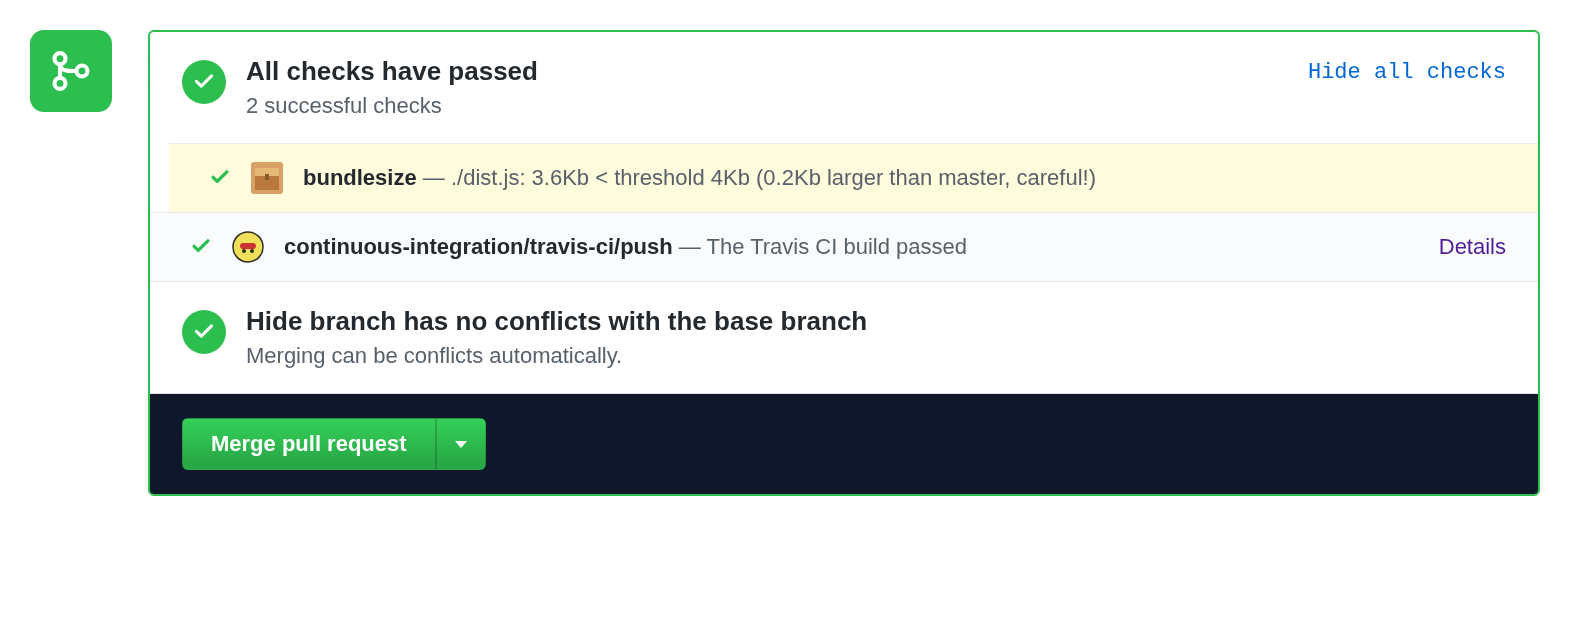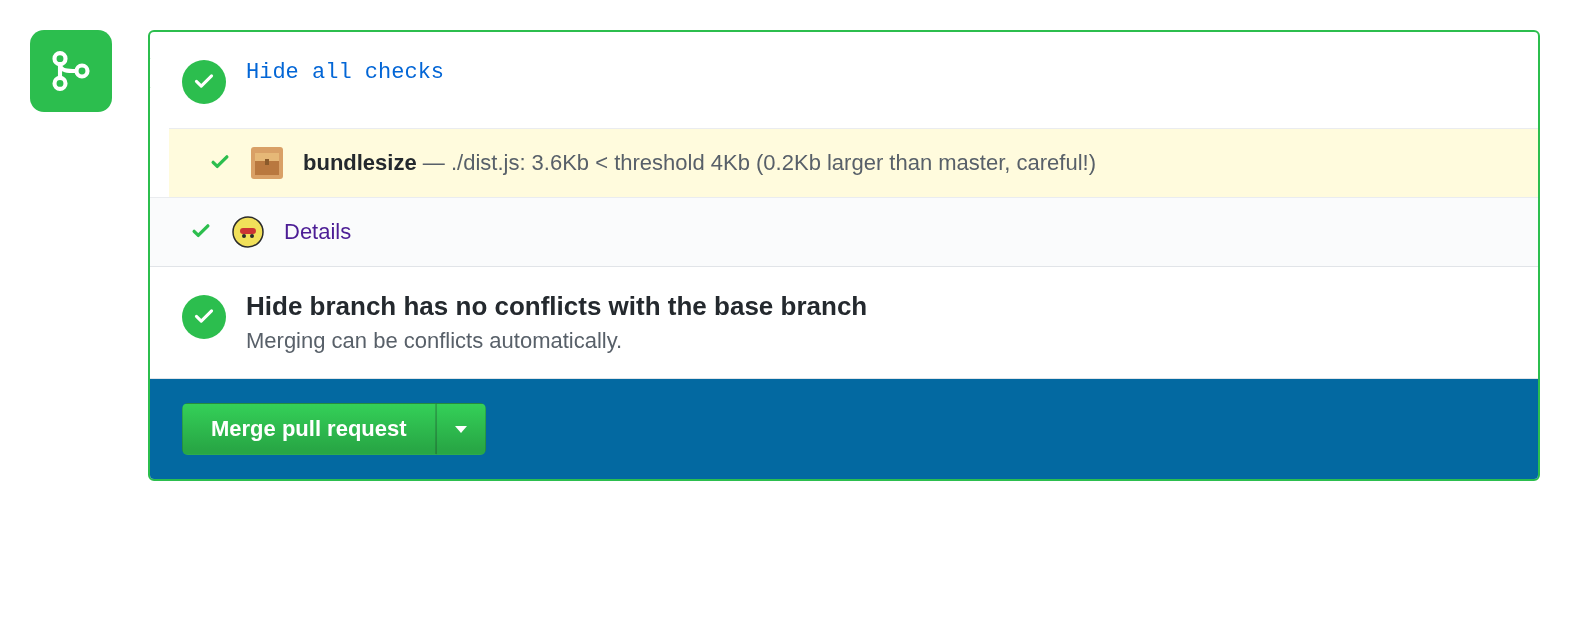--- a/index.html
+++ b/index.html
@@ -50,21 +50,21 @@
     padding: 24px 32px;
     display: flex;
     align-items: flex-start;
     gap: 20px;
     border-top: 1px solid #e1e4e8;
   }
   .section:first-child { border-top: none; }
   .merge-footer {
     padding: 24px 32px;
     border-top: 1px solid #e1e4e8;
-    background: #0369a1;
+    background: #0f172a;
   }
   .big-check {
     width: 44px;
     height: 44px;
     border-radius: 50%;
     background: #2cbe4e;
     display: flex;
     align-items: center;
     justify-content: center;
     flex-shrink: 0;
@@ -177,20 +177,24 @@
   </div>
 
   <div class="merge-box">
 
     <div class="section">
       <div class="big-check">
         <svg width="22" height="22" viewBox="0 0 16 16" fill="#fff">
           <path d="M13.5 3.5 L6 11 L2.5 7.5" stroke="#fff" stroke-width="2.2" fill="none" stroke-linecap="round" stroke-linejoin="round"></path>
         </svg>
       </div>
+      <div class="section-body">
+        <div class="section-title">All checks have passed</div>
+        <div class="section-sub">2 successful checks</div>
+      </div>
       <a class="hide-link">Hide all checks</a>
     </div>
 
     <div class="check-row highlight">
       <span class="check-tick">
         <svg width="22" height="22" viewBox="0 0 16 16">
             <path d="M13 3.5 L6 10.5 L3 7.5" stroke="#2cbe4e" stroke-width="2.4" fill="none" stroke-linecap="round" stroke-linejoin="round"></path>
           </svg>
       </span>
       <span class="avatar">
@@ -213,20 +217,23 @@
           </svg>
       </span>
       <span class="avatar">
         <svg width="32" height="32" viewBox="0 0 32 32">
             <circle cx="16" cy="16" r="15" fill="#f1e05a" stroke="#2b2b2b" stroke-width="1.5"></circle>
             <rect x="8" y="12" width="16" height="6" rx="3" fill="#cc3333"></rect>
             <circle cx="12" cy="20" r="2" fill="#2b2b2b"></circle>
             <circle cx="20" cy="20" r="2" fill="#2b2b2b"></circle>
           </svg>
       </span>
+      <span class="check-text">
+        <strong>continuous-integration/travis-ci/push</strong><span> — </span><span>The Travis CI build passed</span>
+      </span>
       <a class="details-link">Details</a>
     </div>
 
     <div class="section">
       <div class="big-check">
         <svg width="22" height="22" viewBox="0 0 16 16" fill="#fff">
           <path d="M13.5 3.5 L6 11 L2.5 7.5" stroke="#fff" stroke-width="2.2" fill="none" stroke-linecap="round" stroke-linejoin="round"></path>
         </svg>
       </div>
       <div class="section-body">

